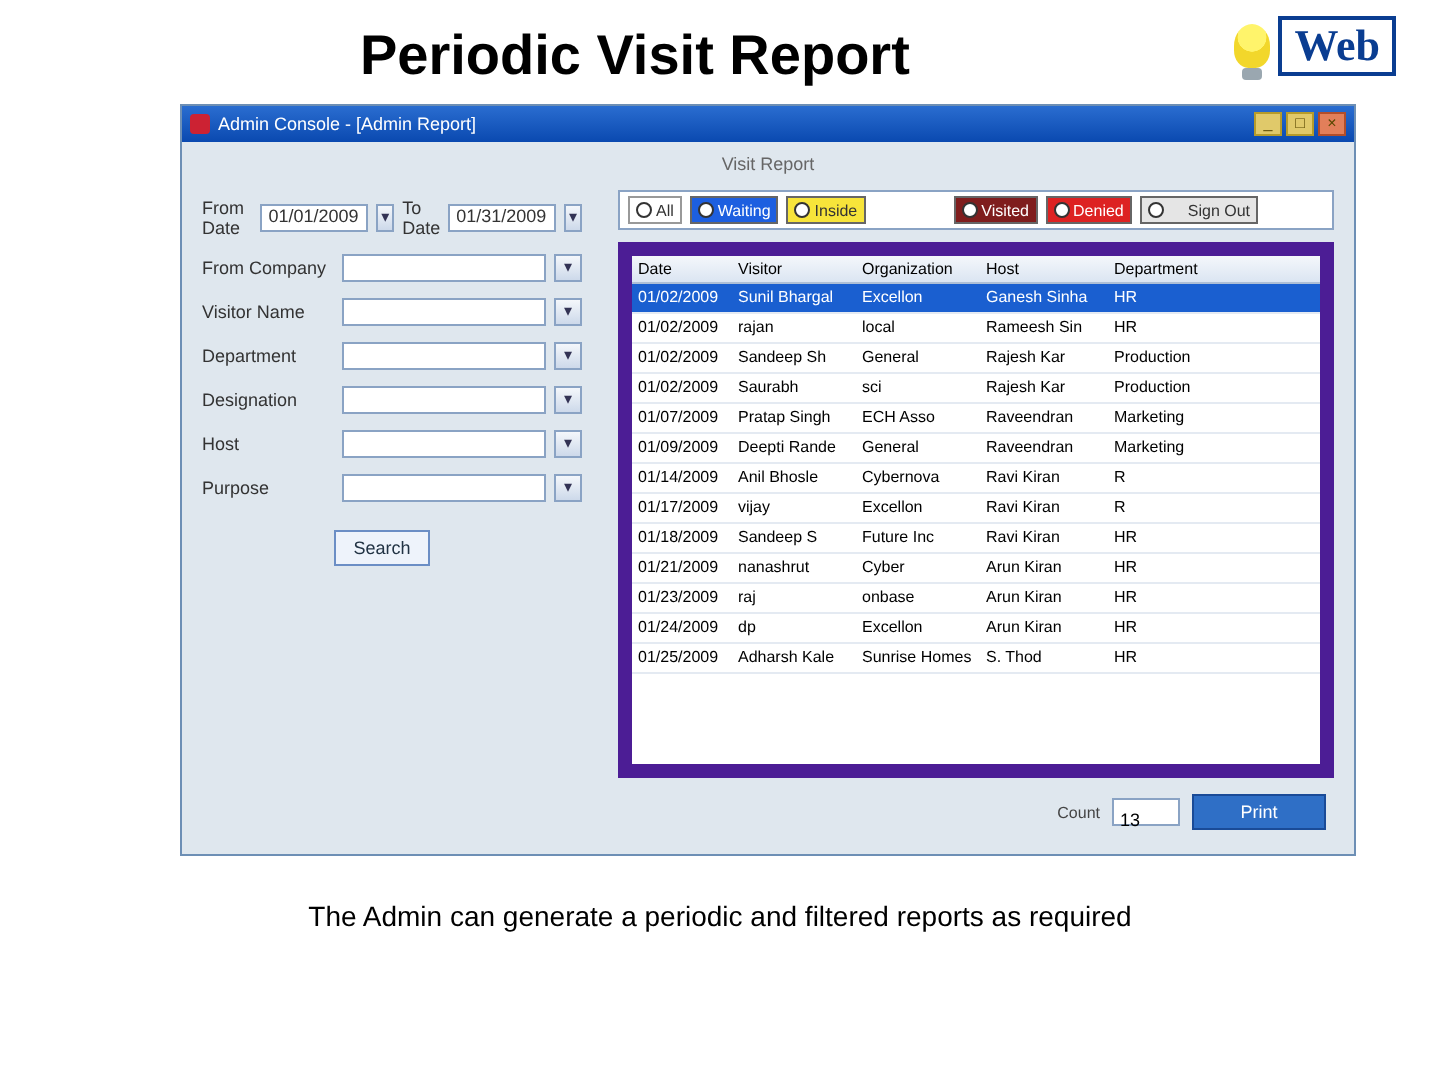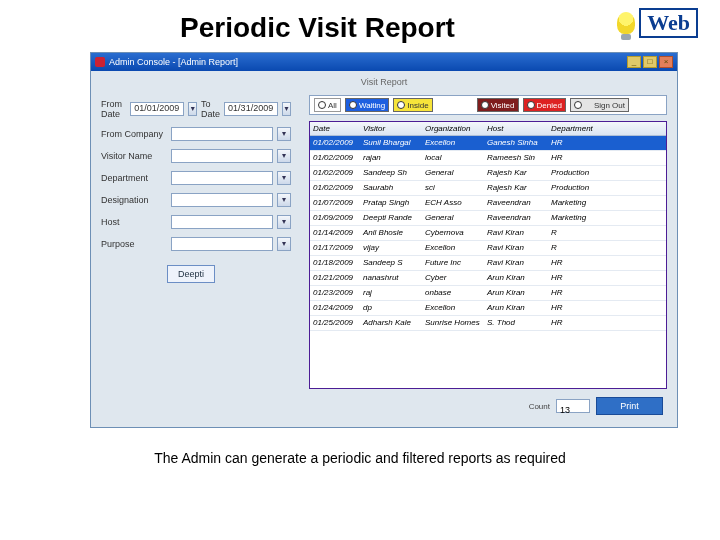--- a/index.html
+++ b/index.html
@@ -35,21 +35,21 @@
   .status-bar { display: flex; align-items: flex-end; gap: 4px; background: #fff; border: 1px solid #8aa3c4; padding: 2px 4px; height: 20px; }
   .status-chip { display: flex; align-items: center; gap: 2px; padding: 0 3px; height: 14px; border: 1px solid #666; font-size: 8px; color: #fff; }
   .status-chip .rad { width: 8px; height: 8px; border-radius: 50%; background: #fff; border: 1px solid #333; }
   .all { background: #fff; color: #333; border-color: #999; }
   .wait { background: #1d5fe0; }
   .inside { background: #f7e43a; color: #333; }
   .visited { background: #7f1d1d; margin-left: 40px; }
   .denied { background: #d22; }
   .signout { background: #e5e5e5; color: #333; gap: 12px; }
 
-  .grid { flex: 1; background: #fff; border: 1px solid #4c1d95; display: flex; flex-direction: column; font-size: 8px; overflow: hidden; font-style: italic; }
+  .grid { flex: 1; background: #fff; border: 7px solid #4c1d95; display: flex; flex-direction: column; font-size: 8px; overflow: hidden; }
   .g-head { display: flex; background: linear-gradient(#f4f7fb, #dbe5f2); border-bottom: 1px solid #aebfd6; }
   .g-head > div, .g-row > div { padding: 2px 3px; white-space: nowrap; overflow: hidden; }
   .c0 { width: 50px; }
   .c1 { width: 62px; }
   .c2 { width: 62px; }
   .c3 { width: 64px; }
   .c4 { width: 58px; }
   .g-body { flex: 1; overflow-y: auto; }
   .g-row { display: flex; border-bottom: 1px solid #e4eaf2; height: 15px; }
   .g-row.sel { background: #1a5fd0; color: #fff; }
@@ -118,21 +118,21 @@
       <div class="row">
         <span class="lbl">Host</span>
         <span class="inp"></span>
         <span class="dd">▾</span>
       </div>
       <div class="row">
         <span class="lbl">Purpose</span>
         <span class="inp"></span>
         <span class="dd">▾</span>
       </div>
-      <div class="search-btn">Deepti</div>
+      <div class="search-btn">Search</div>
     </div>
 
     <div class="results">
       <div class="status-bar">
         <div class="status-chip all">
             <span class="rad"></span>
             <span>All</span>
           </div>
         <div class="status-chip wait">
             <span class="rad"></span>

